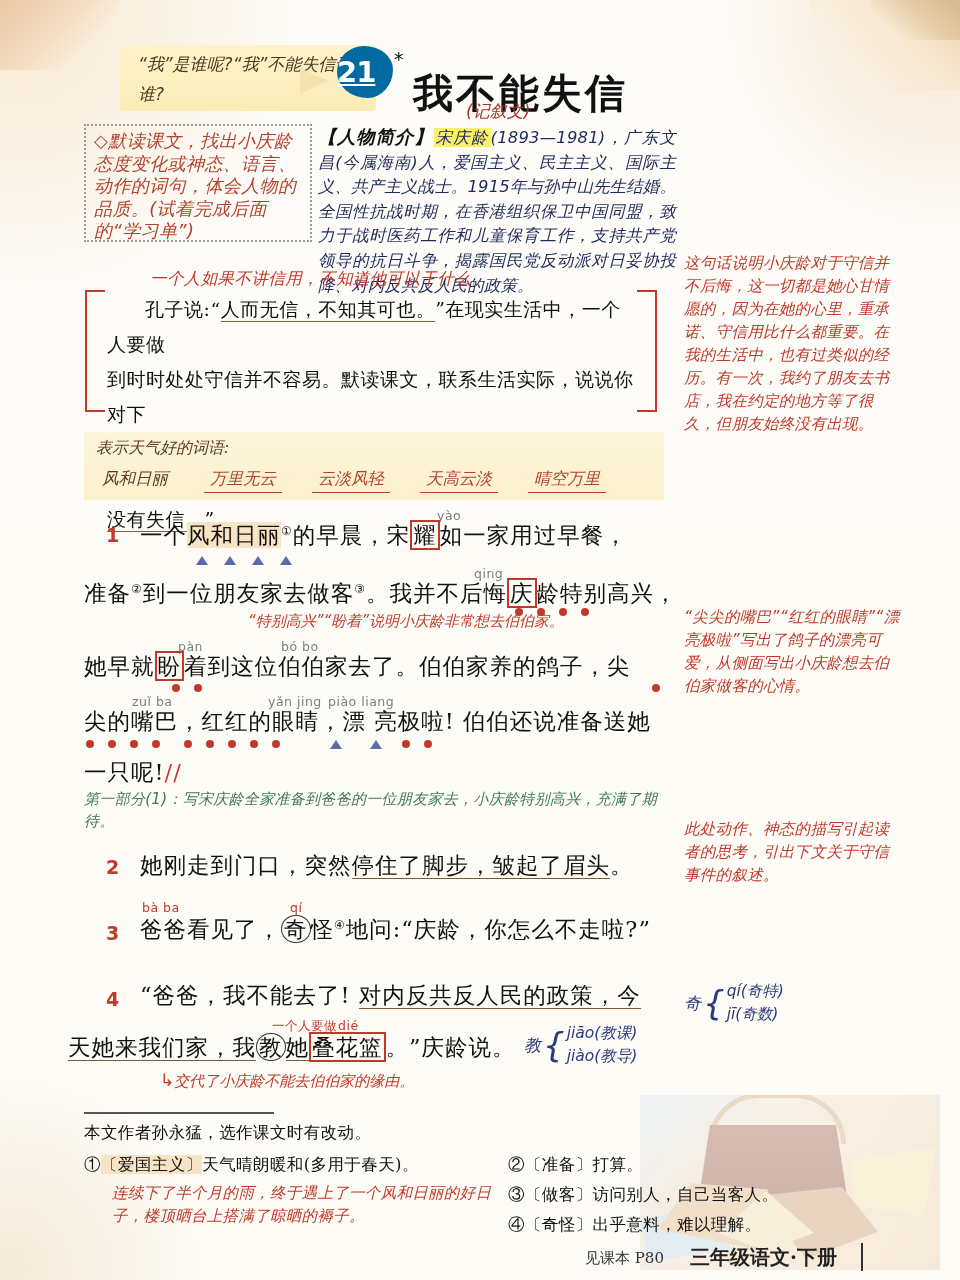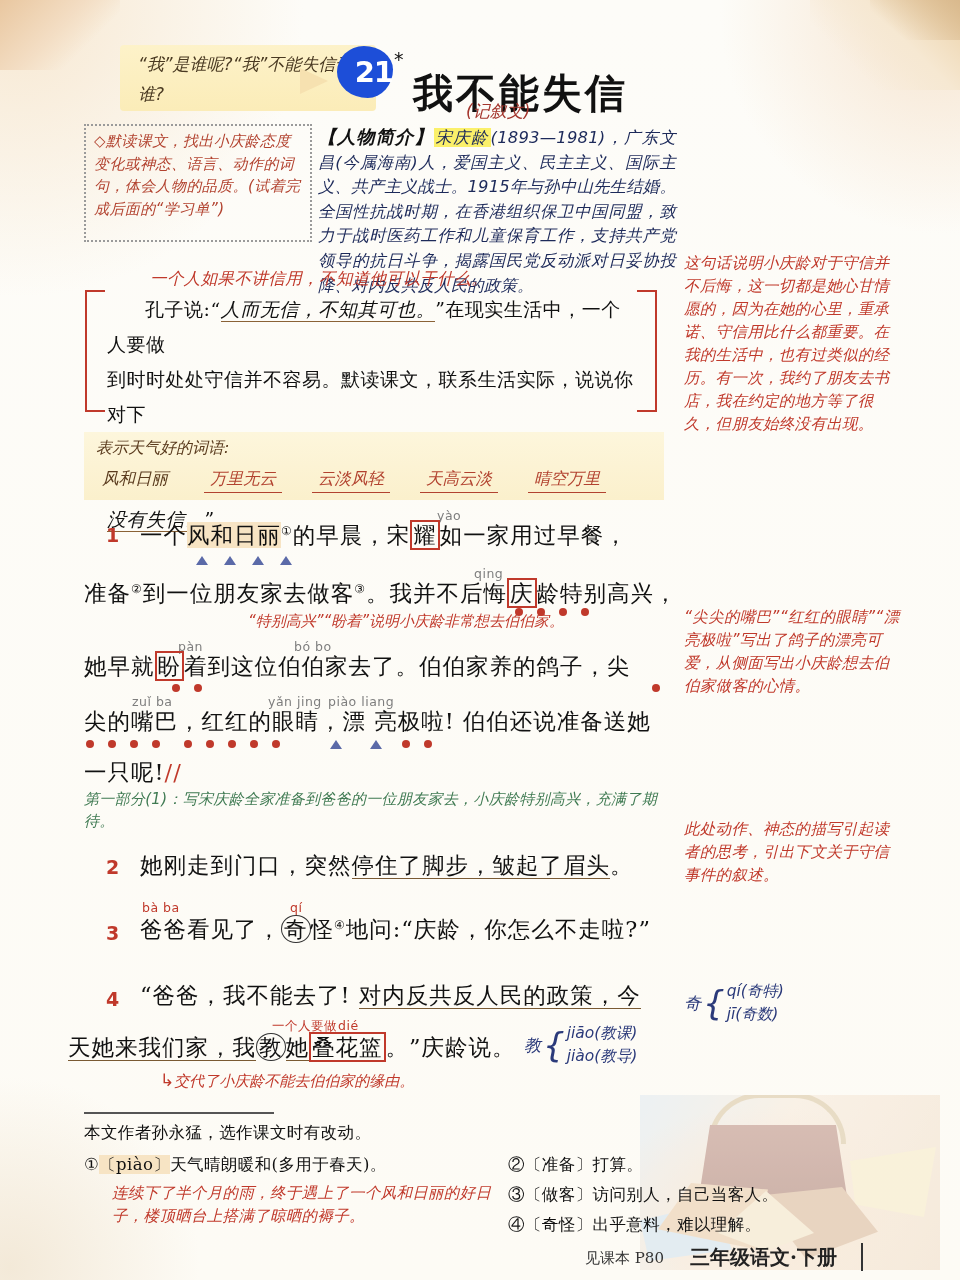--- a/index.html
+++ b/index.html
@@ -25,52 +25,52 @@
 
   
   .hint-bubble{position:absolute;left:120px;top:45px;width:228px;height:62px;
     background:linear-gradient(#fdf2c9,#fbecb8);border-radius:4px;
     color:#4a3a22;font-size:17px;line-height:30px;padding:4px 10px 0 18px;
     font-family:"DejaVu Sans",sans-serif;font-style:italic;}
   .hint-arrow{position:absolute;left:300px;top:68px;width:0;height:0;
     border-top:13px solid transparent;border-bottom:13px solid transparent;
     border-left:28px solid #f6e1b0;}
   .lesson-no{position:absolute;left:337px;top:46px;width:56px;height:52px;
-    background:#1d4ed8;color:#fff;border-radius:48% 52% 45% 55%/50% 45% 55% 50%;
-    font-size:29px;font-weight:bold;text-align:right;line-height:52px;
-    font-family:"DejaVu Sans",sans-serif;letter-spacing:-1px;}
+    background:#0369a1;color:#fff;border-radius:48% 52% 45% 55%/50% 45% 55% 50%;
+    font-size:29px;font-weight:bold;text-align:left;line-height:52px;
+    font-family:"DejaVu Sans",sans-serif;letter-spacing:-1px;text-decoration:underline;}
   .lesson-star{position:absolute;left:394px;top:48px;font-size:19px;color:#111;}
   .title{position:absolute;left:413px;top:46px;font-size:40px;font-weight:bold;
     color:#111;letter-spacing:3px;font-family:"DejaVu Serif",serif;margin-top:20px;}
   .subtitle{position:absolute;left:466px;top:100px;font-size:17px;color:#a4352c;
     font-style:italic;}
 
   
   .goal-box{position:absolute;left:84px;top:124px;width:228px;height:118px;
     border:2px dotted #9a9a9a;padding:4px 8px 0 8px;box-sizing:border-box;}
-  .goal-text{color:#b2422f;font-size:15px;line-height:22.5px;font-style:italic;
+  .goal-text{color:#b2422f;font-size:18px;line-height:22.5px;font-style:italic;
     letter-spacing:.4px;}
 
   
   .intro{position:absolute;left:318px;top:125px;width:358px;}
   .intro-head{color:#111;font-size:18px;font-weight:bold;display:inline;
     font-family:"DejaVu Serif",serif;}
   .name-hl{background:#fbf06a;padding:0 2px;}
   .intro-body{color:#1d2a5a;font-size:16.4px;line-height:24.6px;font-style:italic;
     letter-spacing:.2px;text-align:justify;}
 
   
   .qbox{position:absolute;left:85px;top:290px;width:572px;height:118px;}
   .qbox:before,.qbox:after{content:"";position:absolute;width:18px;height:100%;
     border:2.5px solid #c0392b;}
   .qbox:before{left:0;border-right:none;}
   .qbox:after{right:0;border-left:none;}
   .qtext{position:absolute;left:22px;top:2px;width:530px;color:#111;font-size:19px;
     line-height:35px;font-family:"DejaVu Serif",serif;letter-spacing:.5px;}
-  .u-brown{border-bottom:1.6px solid #8a6236;padding-bottom:1px;font-style:italic;}
+  .u-brown{border-bottom:1.6px solid #8a6236;padding-bottom:1px;}
   .note-top{position:absolute;left:150px;top:268px;color:#c0392b;font-size:16.5px;
     font-style:italic;letter-spacing:.4px;}
 
   
   .wbox{position:absolute;left:84px;top:432px;width:580px;height:68px;
     background:linear-gradient(#fdf6dc,#fbf0cc);}
   .wbox-l1{position:absolute;left:12px;top:6px;color:#5a3b1e;font-size:16px;
     font-style:italic;}
   .wbox-l2{position:absolute;left:12px;top:36px;width:560px;color:#5a3b1e;
     font-size:16.5px;font-style:italic;display:flex;gap:30px;align-items:baseline;}
@@ -205,21 +205,21 @@
 <div class="dots" style="left:515px;top:608px">
   <span class="dot"></span>
     <span class="dot"></span>
     <span class="dot"></span>
     <span class="dot"></span>
 </div>
 
 <div class="inline-note" style="left:248px;top:612px">“特别高兴”“盼着”说明小庆龄非常想去伯伯家。</div>
 
 <div class="pinyin" style="left:178px;top:639px">pàn</div>
-<div class="pinyin" style="left:294px;top:639px">bó bo</div>
+<div class="pinyin" style="left:281px;top:639px">bó bo</div>
 <div class="body-txt" style="left:84px;top:651px">
   <span>她早就</span><span class="boxchar">盼</span><span>着到这位伯伯家去了。伯伯家养的鸽子，尖</span>
 </div>
 <div class="dots" style="left:172px;top:684px">
   <span class="dot"></span>
     <span class="dot" style="margin-right:0"></span>
 </div>
 <div class="dots" style="left:652px;top:684px">
   <span class="dot" style="margin-right:0"></span>
 </div>
@@ -303,21 +303,21 @@
   <div class="o-handle"></div>
     <div class="o-body"></div>
   <div class="o-petal1"></div>
     <div class="o-petal2"></div>
     <div class="o-petal3"></div>
 </div>
 
 <div class="fn-rule"></div>
 <div class="fn" style="left:84px;top:1120px">本文作者孙永猛，选作课文时有改动。</div>
 <div class="fn" style="left:84px;top:1152px">
-  <span>①</span><span class="hl-tan">〔piào〕</span><span>天气晴朗暖和(多用于春天)。</span>
+  <span>①</span><span class="hl-tan">〔爱国主义〕</span><span>天气晴朗暖和(多用于春天)。</span>
 </div>
 <div class="fn-red" style="left:112px;top:1182px;width:400px">连续下了半个月的雨，终于遇上了一个风和日丽的好日子，楼顶晒台上搭满了晾晒的褥子。</div>
 <div class="fn" style="left:508px;top:1152px">②〔准备〕打算。</div>
 <div class="fn" style="left:508px;top:1182px">③〔做客〕访问别人，自己当客人。</div>
 <div class="fn" style="left:508px;top:1212px">④〔奇怪〕出乎意料，难以理解。</div>
 
 <div class="footer-src">见课本 P80</div>
 <div class="footer-book">三年级语文·下册</div>
 <div class="footer-div"></div>
 <div class="footer-page">153</div>

